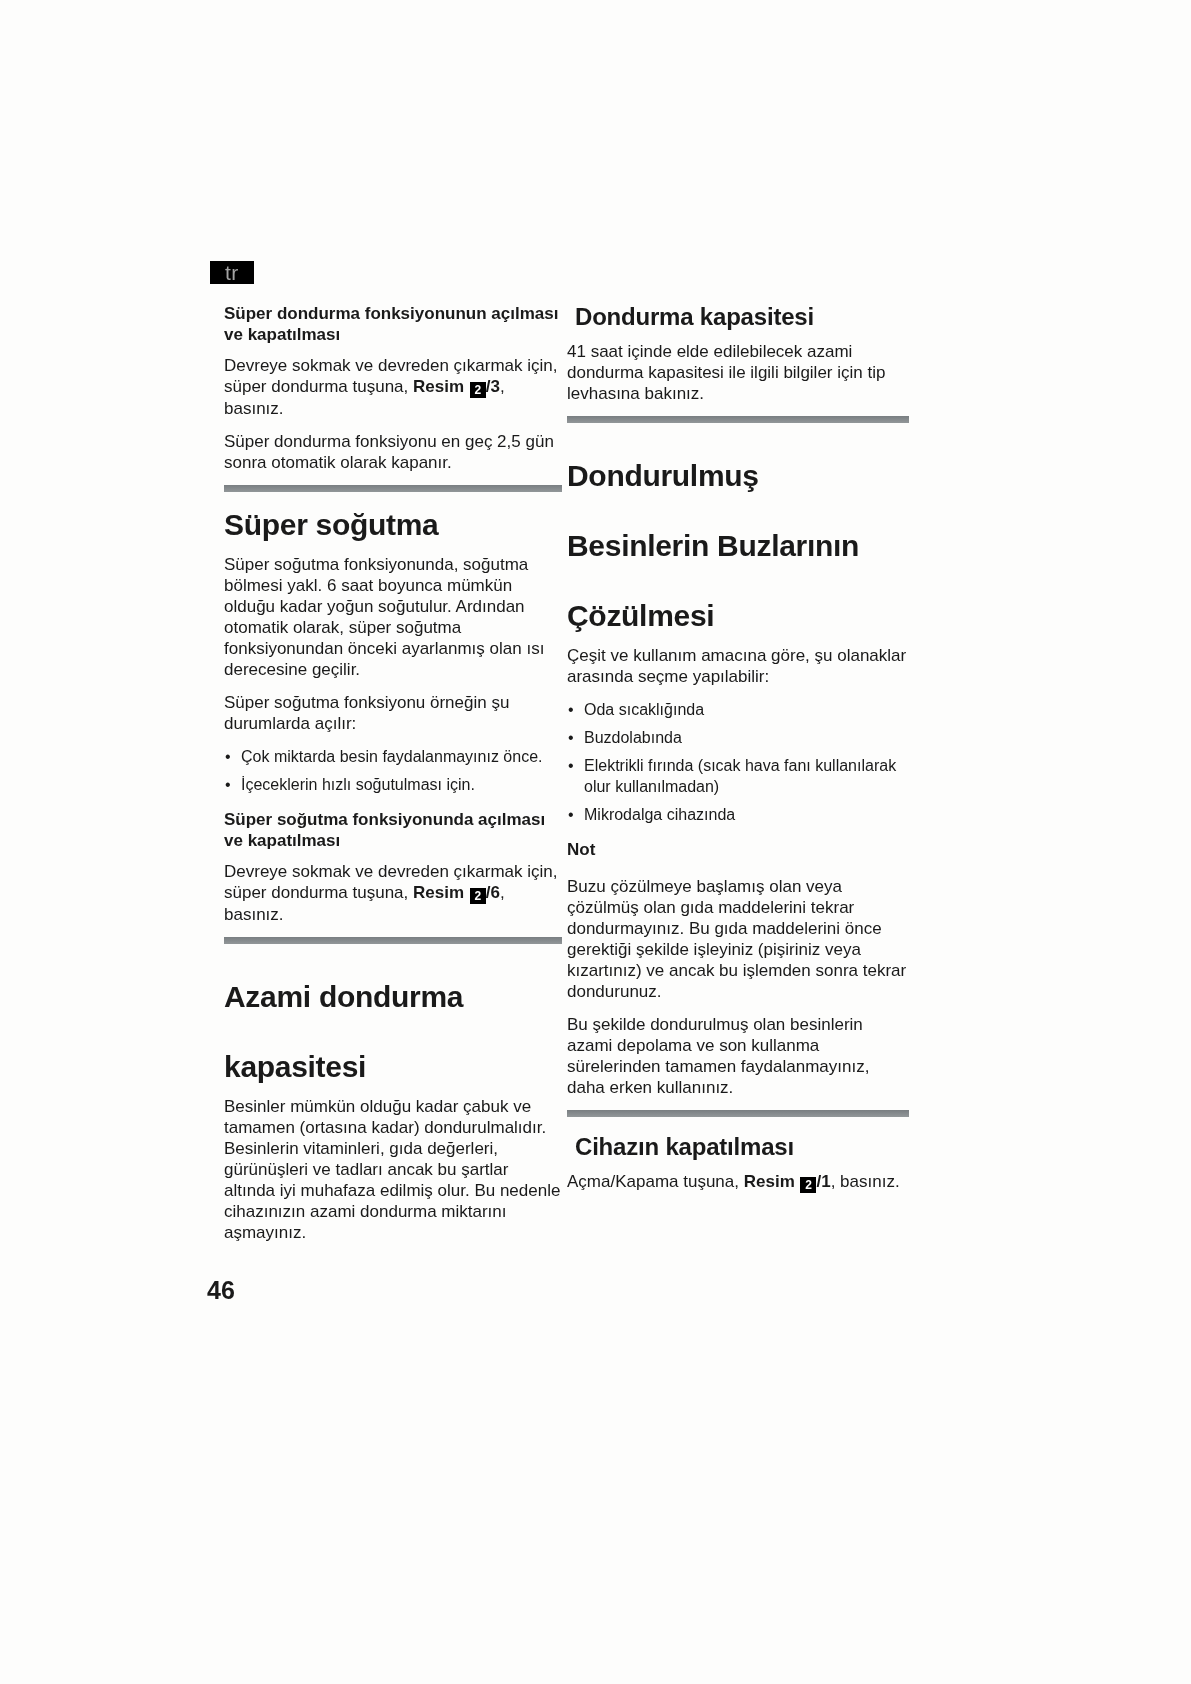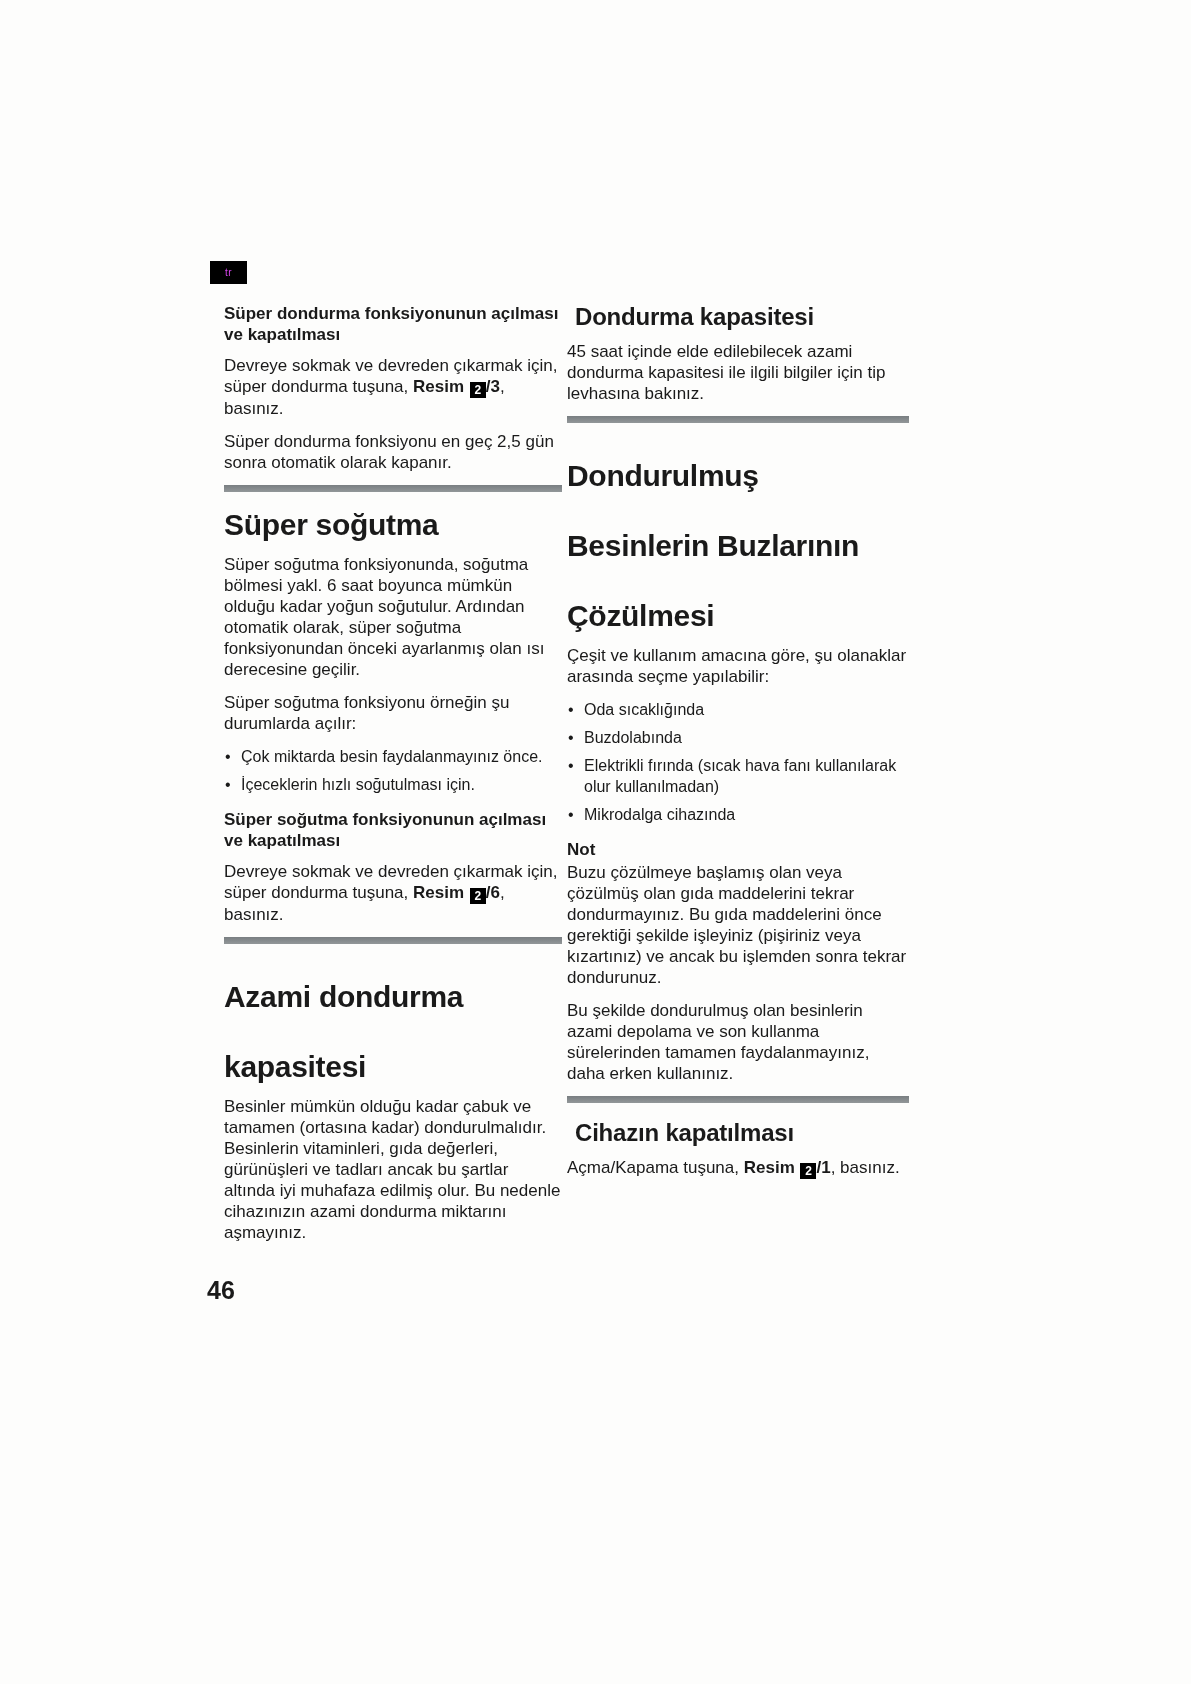--- a/index.html
+++ b/index.html
@@ -10,22 +10,22 @@
     background: #fdfdfc;
     font-family: "Liberation Sans", "DejaVu Sans", sans-serif;
     color: #1a1a1a;
     overflow: hidden;
   }
   .lang-tag {
     position: absolute;
     left: 210px;
     top: 261px;
     background: #000;
-    color: #d946ef;
-    font-size: 10px;
+    color: #a3a3a3;
+    font-size: 21px;
     line-height: 23px;
     padding: 0 15px;
     letter-spacing: 0.5px;
   }
   .col { position: absolute; top: 303px; }
   .col-left  { left: 224px; width: 338px; }
   .col-right { left: 567px; width: 342px; }
 
   p.body {
     font-size: 17px;
@@ -35,21 +35,21 @@
   .subhead {
     font-size: 17px;
     line-height: 21px;
     font-weight: bold;
     margin: 0 0 10px 0;
   }
   .note-head {
     font-size: 17px;
     line-height: 21px;
     font-weight: bold;
-    margin: 2px 0 2px 0;
+    margin: 2px 0 16px 0;
   }
   h1.section-title {
     font-size: 30px;
     line-height: 34px;
     font-weight: bold;
     margin: 0 0 12px 0;
     letter-spacing: -0.3px;
   }
   h1.section-title span { display: block; margin-top: 36px; }
   h2.mid-title {
@@ -127,42 +127,42 @@
     <h1 class="section-title">Süper soğutma</h1>
 
     <p class="body">Süper soğutma fonksiyonunda, soğutma bölmesi yakl. 6 saat boyunca mümkün olduğu kadar yoğun soğutulur. Ardından otomatik olarak, süper soğutma fonksiyonundan önceki ayarlanmış olan ısı derecesine geçilir.</p>
     <p class="body">Süper soğutma fonksiyonu örneğin şu durumlarda açılır:</p>
 
     <ul class="bullets">
       <li>Çok miktarda besin faydalanmayınız önce.</li>
       <li>İçeceklerin hızlı soğutulması için.</li>
     </ul>
 
-    <div class="subhead">Süper soğutma fonksiyonunun açılması ve kapatılması</div>
+    <div class="subhead">Süper soğutma fonksiyonunda açılması ve kapatılması</div>
 
     <p class="body">
       <span>Devreye sokmak ve devreden çıkarmak için, süper dondurma tuşuna, </span><span class="b">Resim </span><span class="figbox">2</span><span class="b">/6</span><span>, basınız.</span>
     </p>
 
     <div class="divider"></div>
 
     <h1 class="section-title">
       <span>Azami dondurma</span>
       <span>kapasitesi</span>
     </h1>
 
     <p class="body">Besinler mümkün olduğu kadar çabuk ve tamamen (ortasına kadar) dondurulmalıdır. Besinlerin vitaminleri, gıda değerleri, gürünüşleri ve tadları ancak bu şartlar altında iyi muhafaza edilmiş olur. Bu nedenle cihazınızın azami dondurma miktarını aşmayınız.</p>
 
   </div>
 
   <div class="col col-right">
 
     <h2 class="mid-title">Dondurma kapasitesi</h2>
 
-    <p class="body">45 saat içinde elde edilebilecek azami dondurma kapasitesi ile ilgili bilgiler için tip levhasına bakınız.</p>
+    <p class="body">41 saat içinde elde edilebilecek azami dondurma kapasitesi ile ilgili bilgiler için tip levhasına bakınız.</p>
 
     <div class="divider"></div>
 
     <h1 class="section-title">
       <span>Dondurulmuş</span>
       <span>Besinlerin Buzlarının</span>
       <span>Çözülmesi</span>
     </h1>
 
     <p class="body">Çeşit ve kullanım amacına göre, şu olanaklar arasında seçme yapılabilir:</p>

